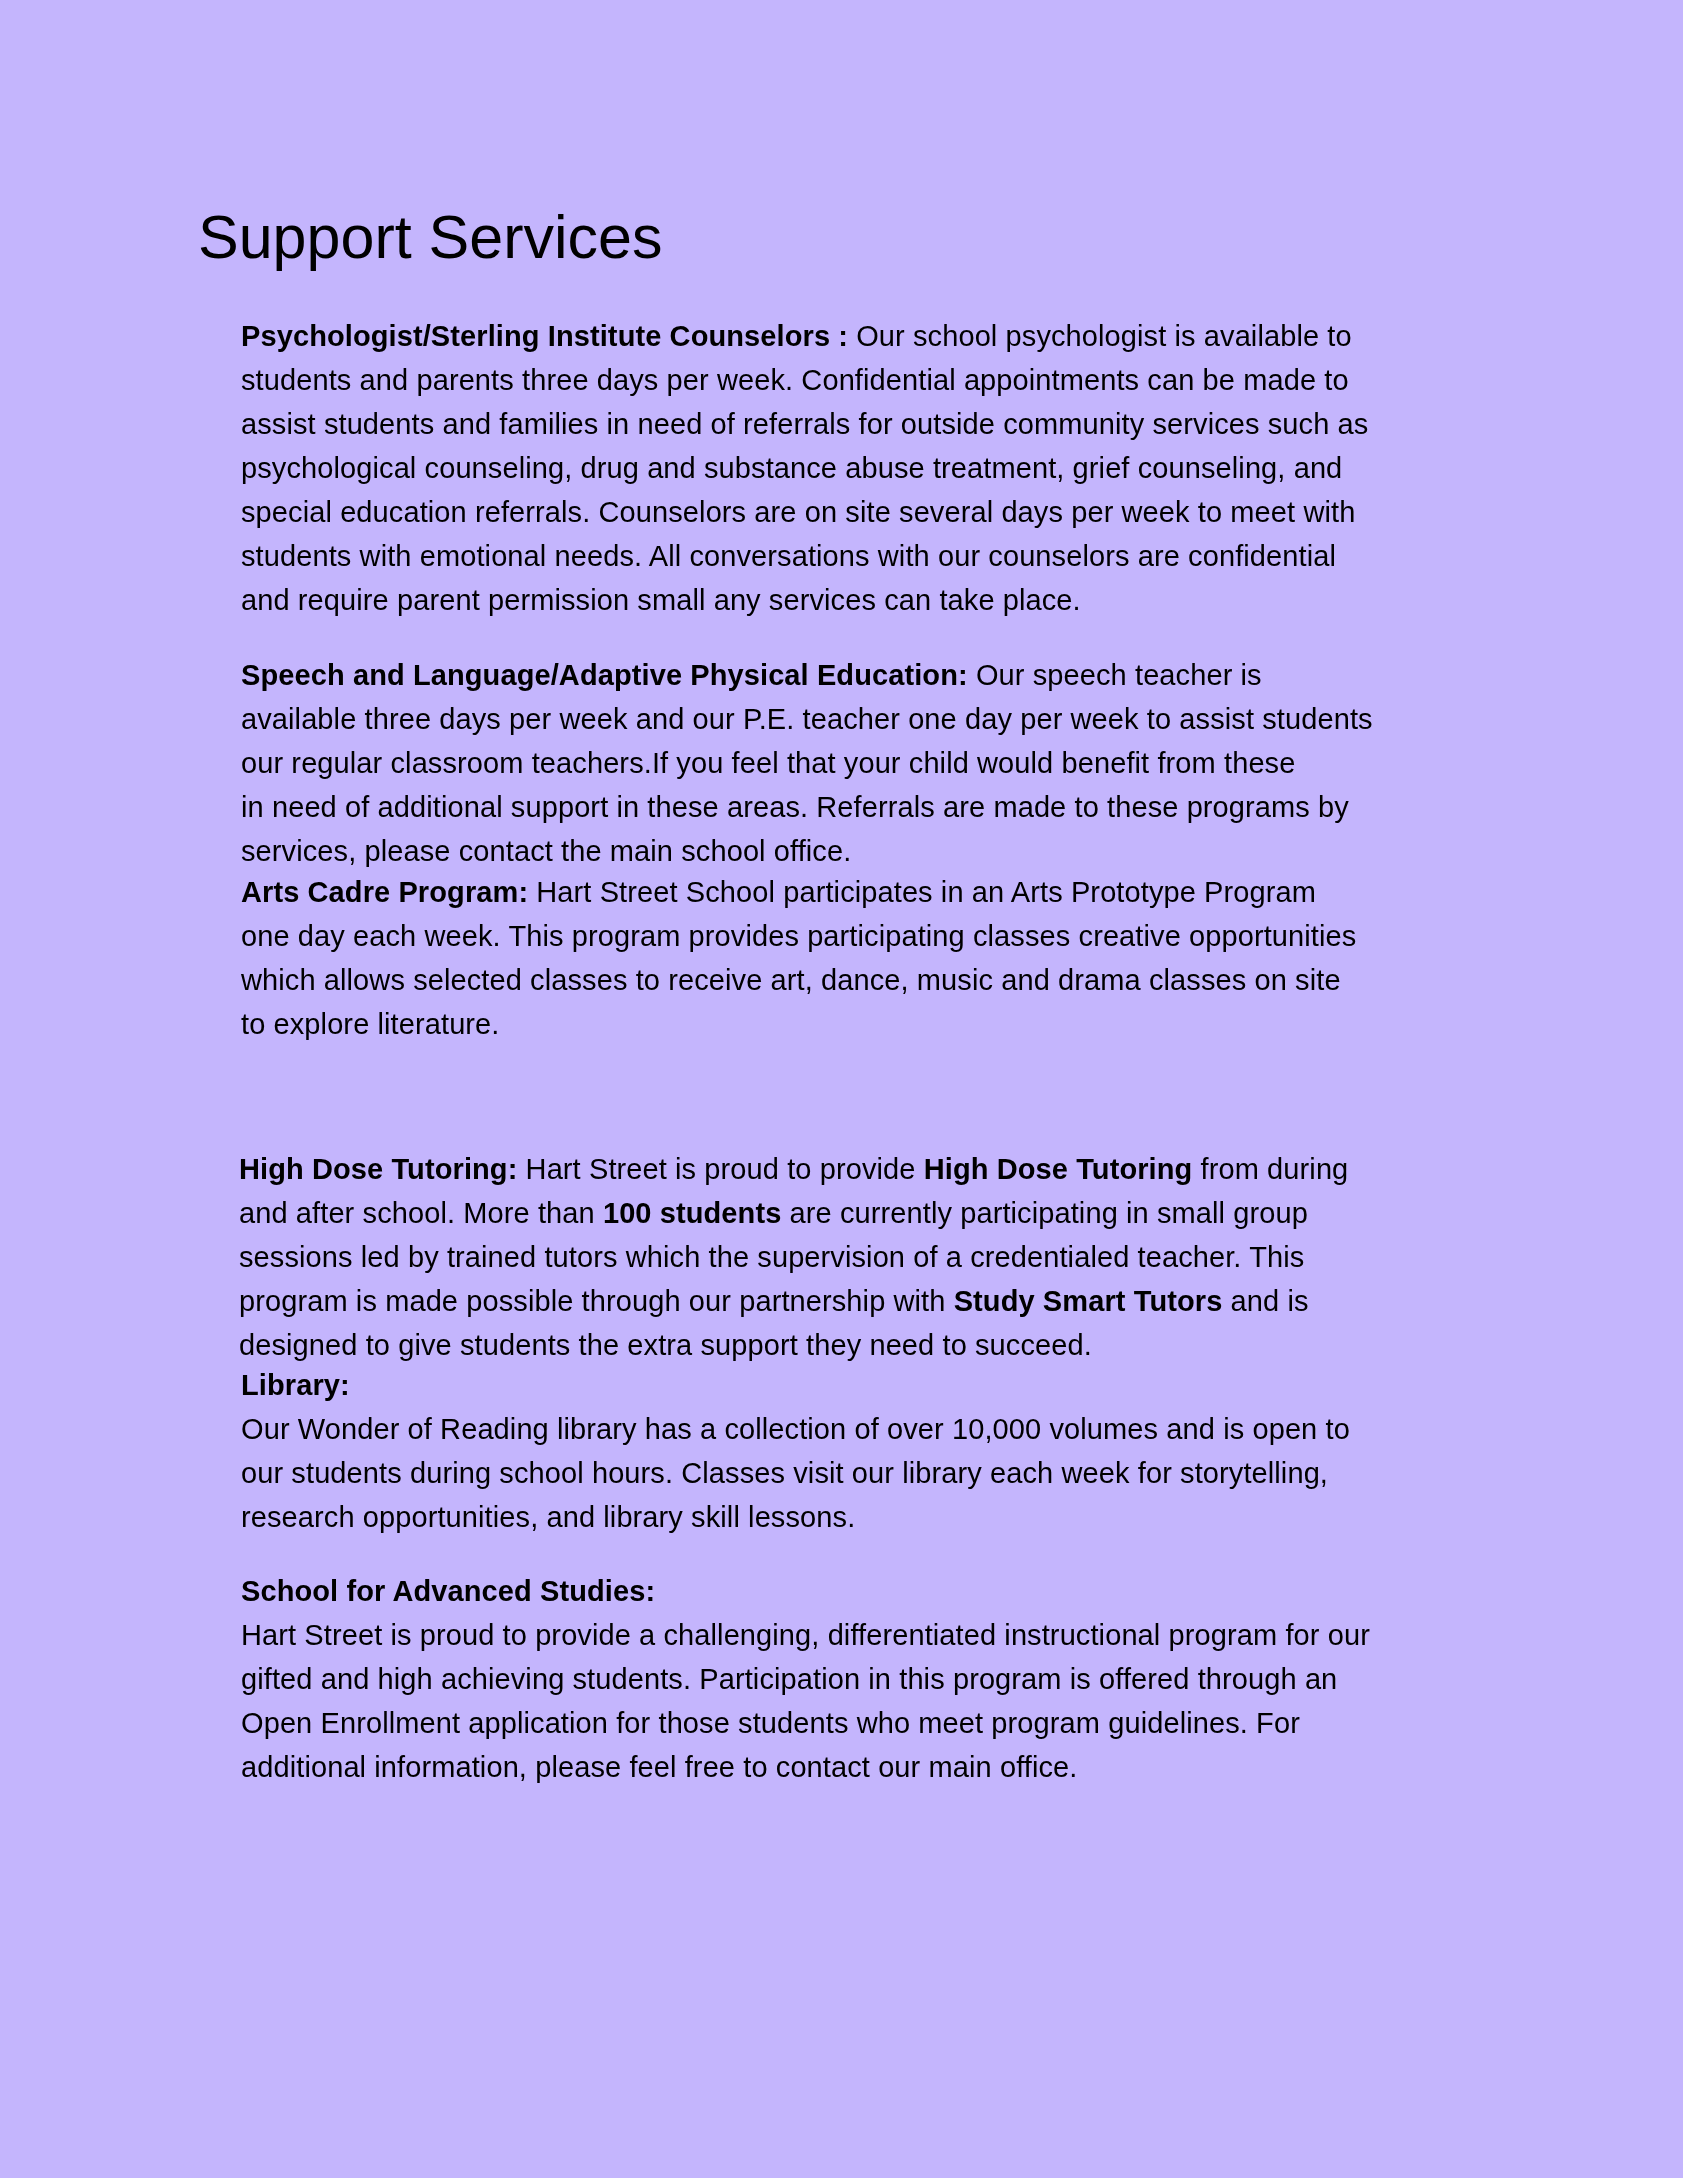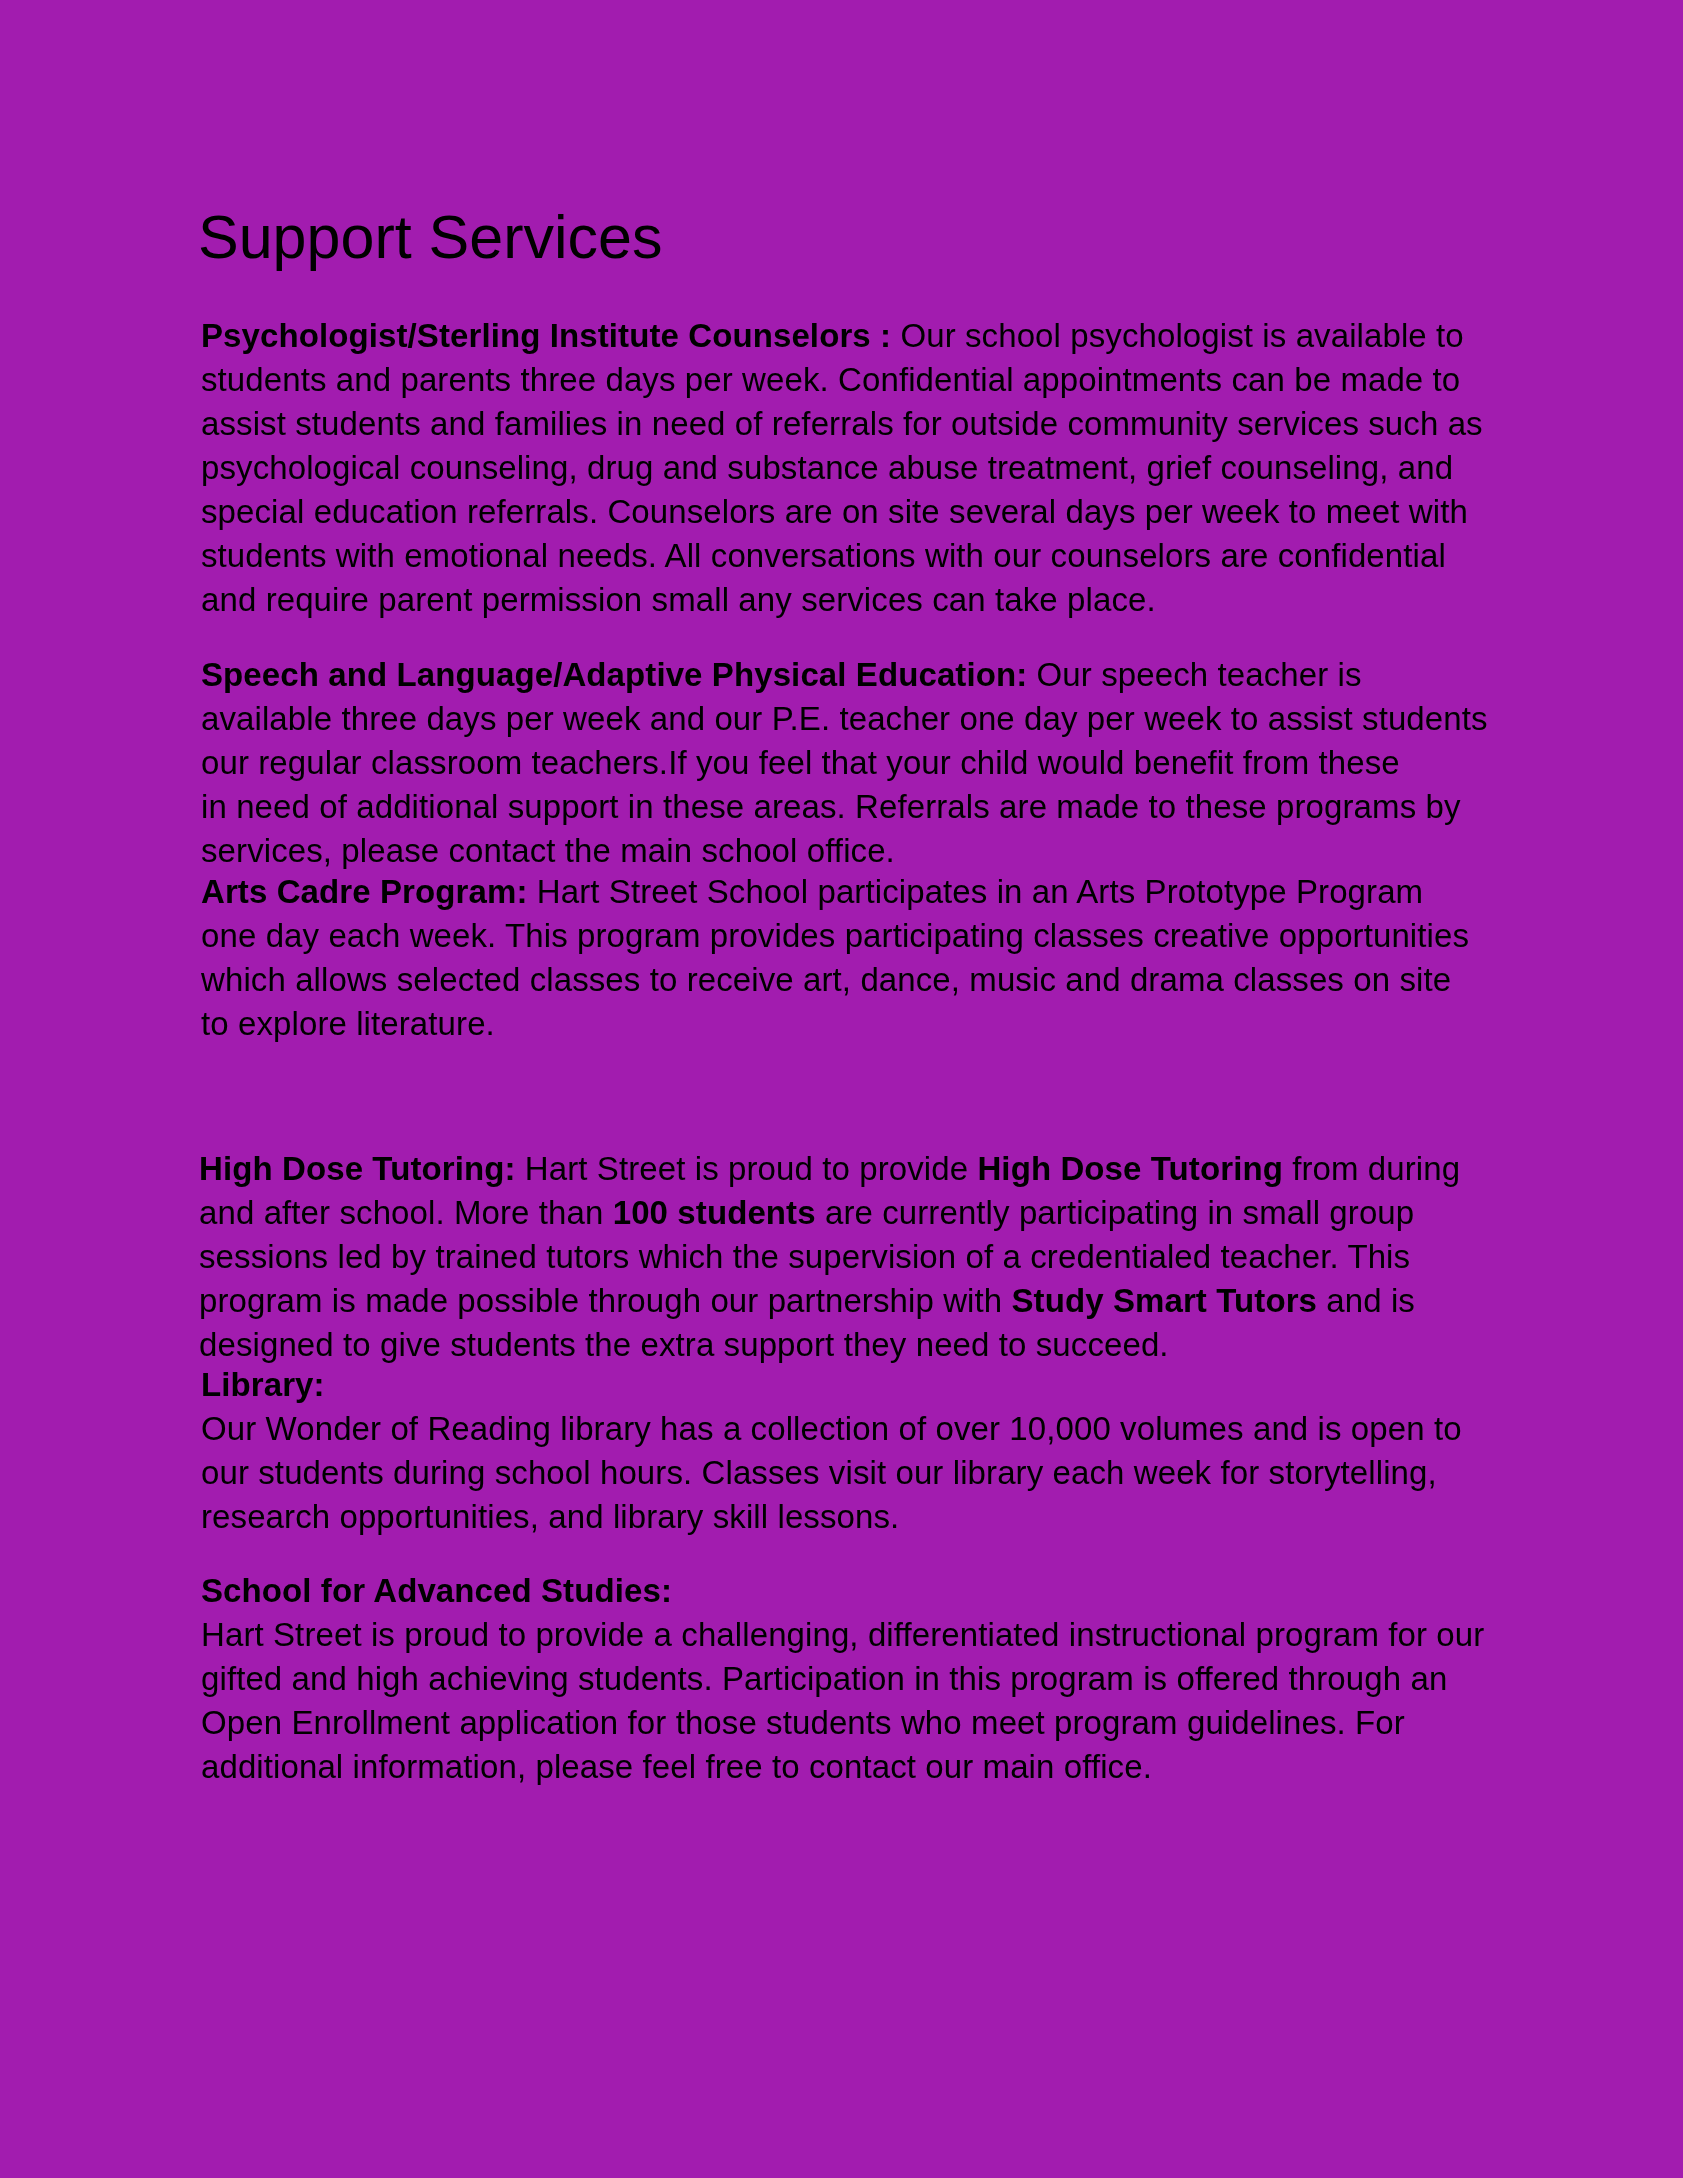--- a/index.html
+++ b/index.html
@@ -13,46 +13,47 @@
     position: relative;
     overflow: hidden;
     font-family: "Liberation Sans", sans-serif;
     color: #000000;
   }
   .page {
     position: absolute;
     left: 0; top: 0;
     width: 1683px;
     height: 2178px;
-    background: #a21caf;
+    background: #c4b5fd;
   }
   .title {
     position: absolute;
     left: 198px;
     top: 198px;
     margin: 0;
     font-weight: normal;
     font-size: 61px;
     line-height: 79px;
     letter-spacing: 0px;
     white-space: nowrap;
   }
   .section {
     position: absolute;
     left: 201px;
     width: 1307px;
     margin: 0;
   }
   .line {
     display: block;
-    font-size: 33px;
+    font-size: 29px;
     line-height: 44px;
     height: 44px;
     white-space: nowrap;
     letter-spacing: 0.1px;
+    margin-left: 40px;
   }
   .line b {
     font-weight: bold;
   }
 </style>
 </head>
 <body>
 
 <div class="page">
   <h1 class="title">Support Services</h1>

